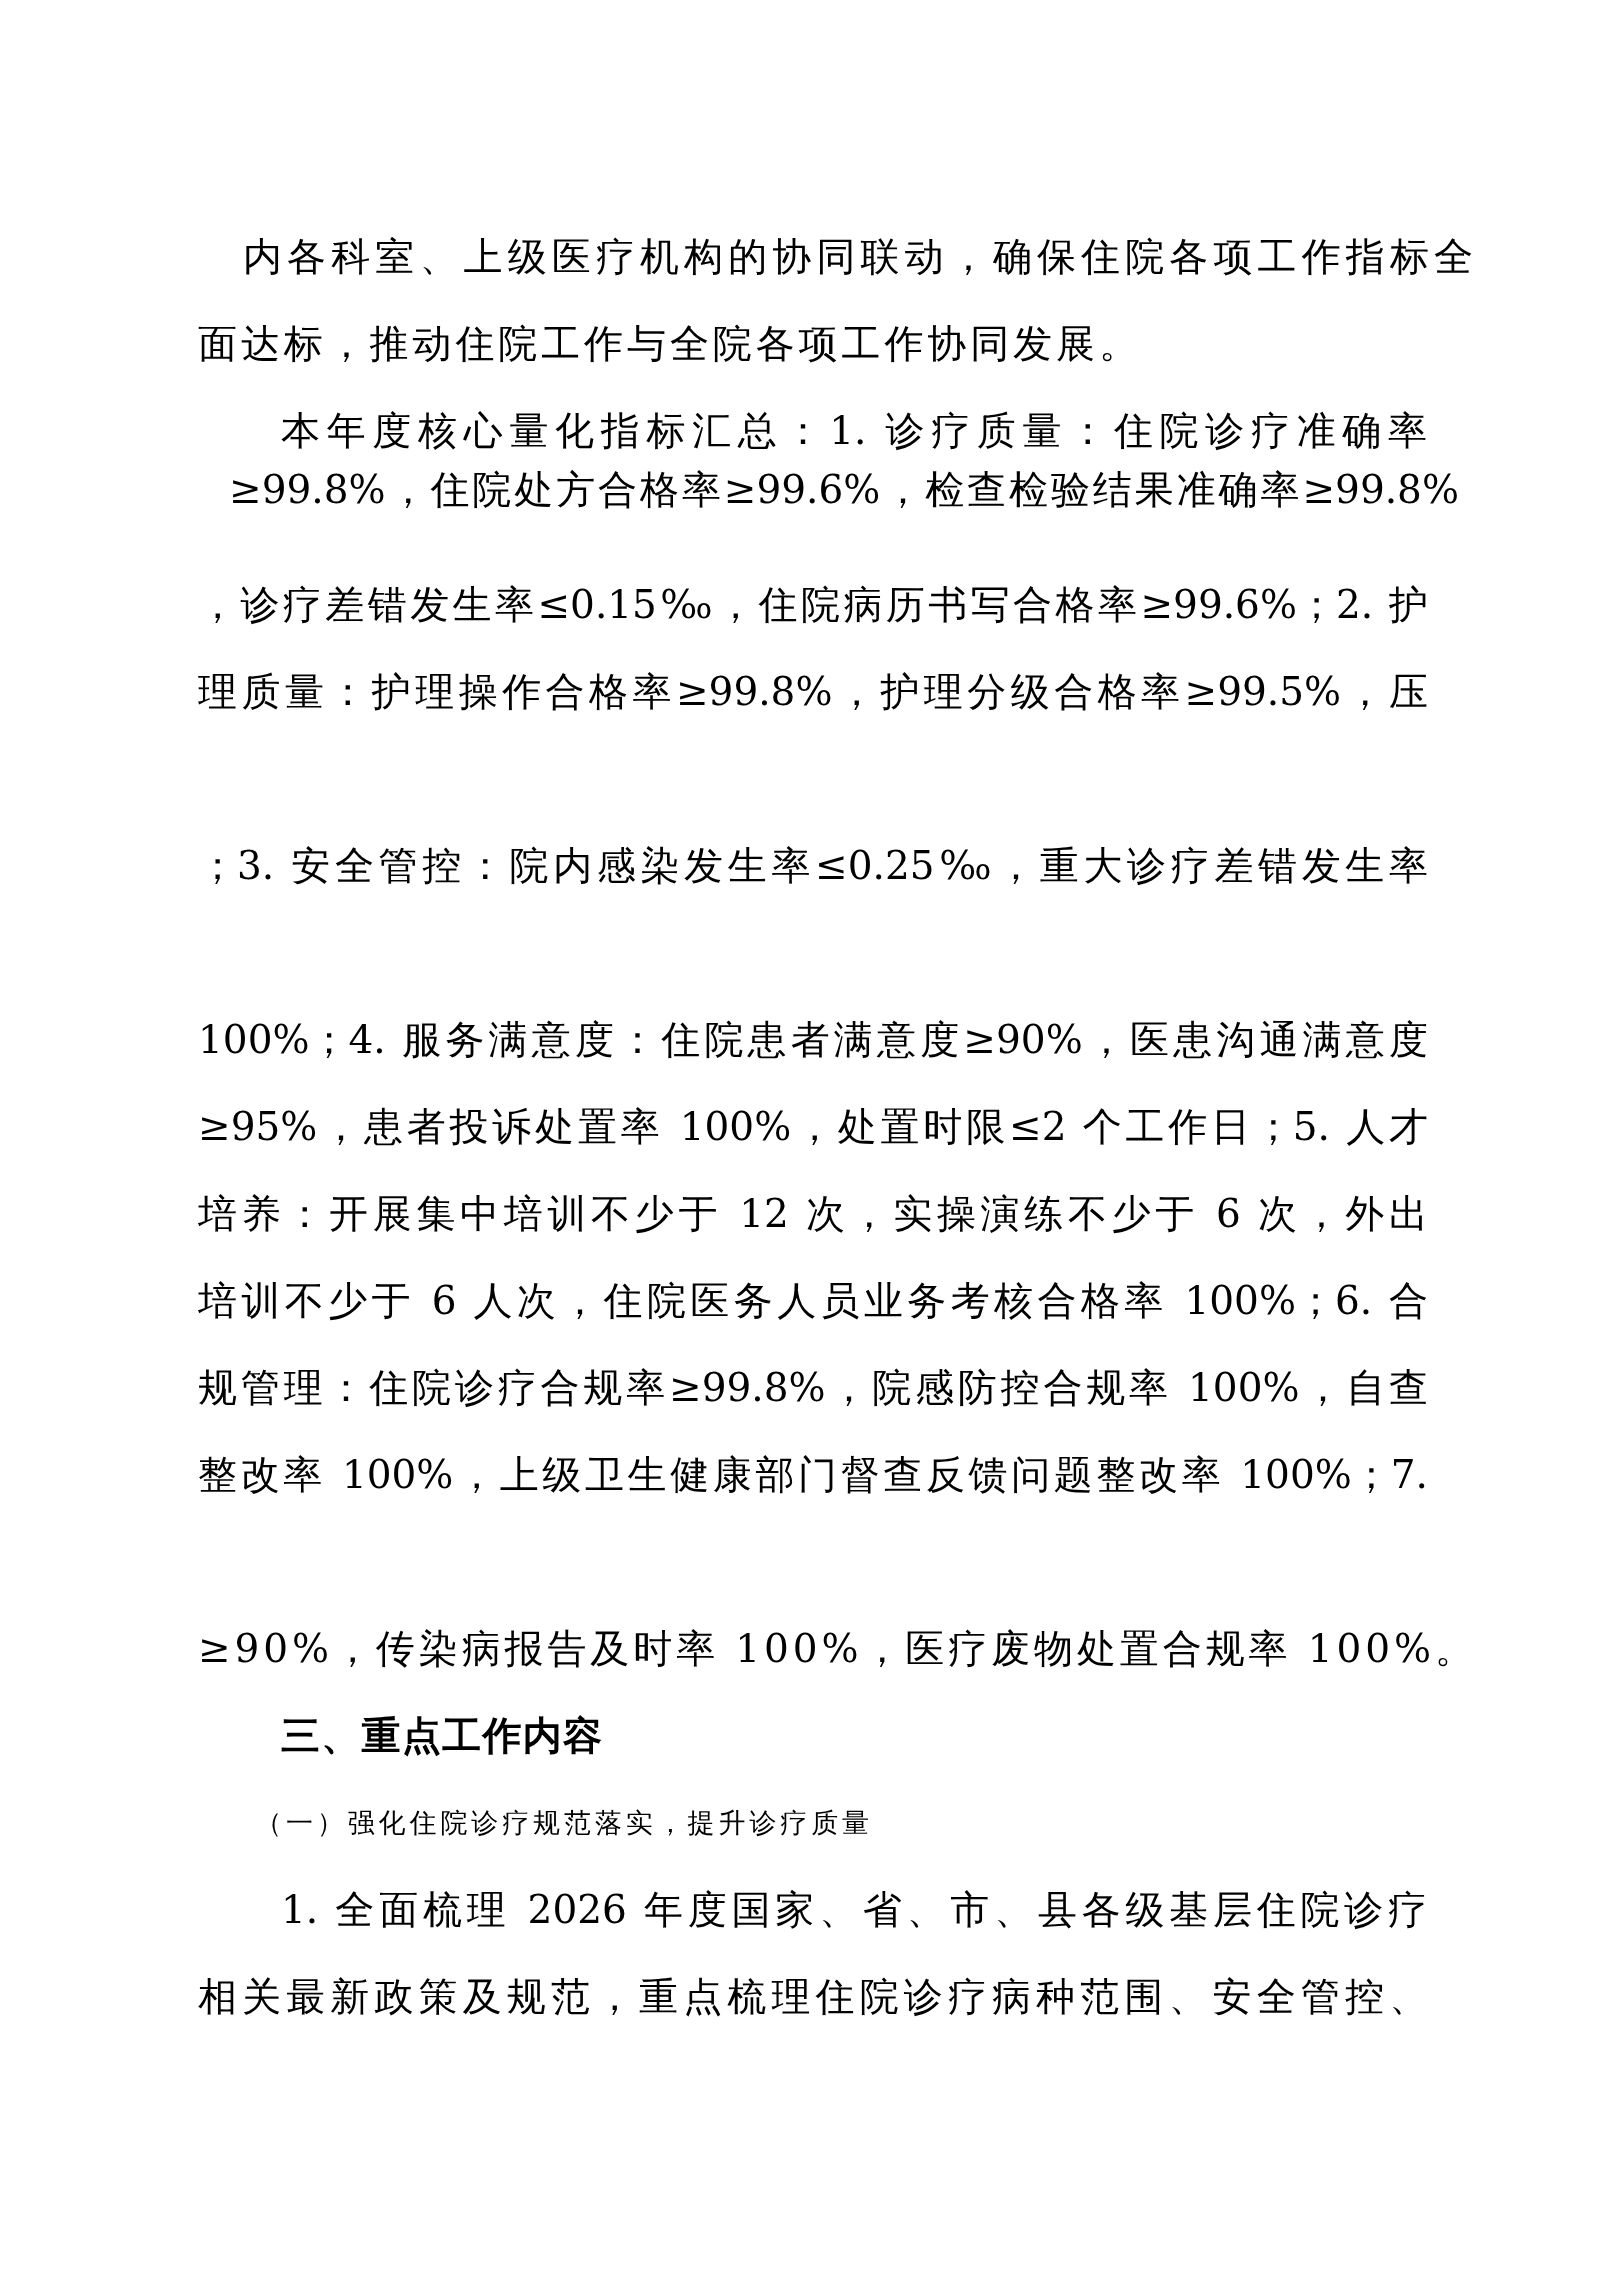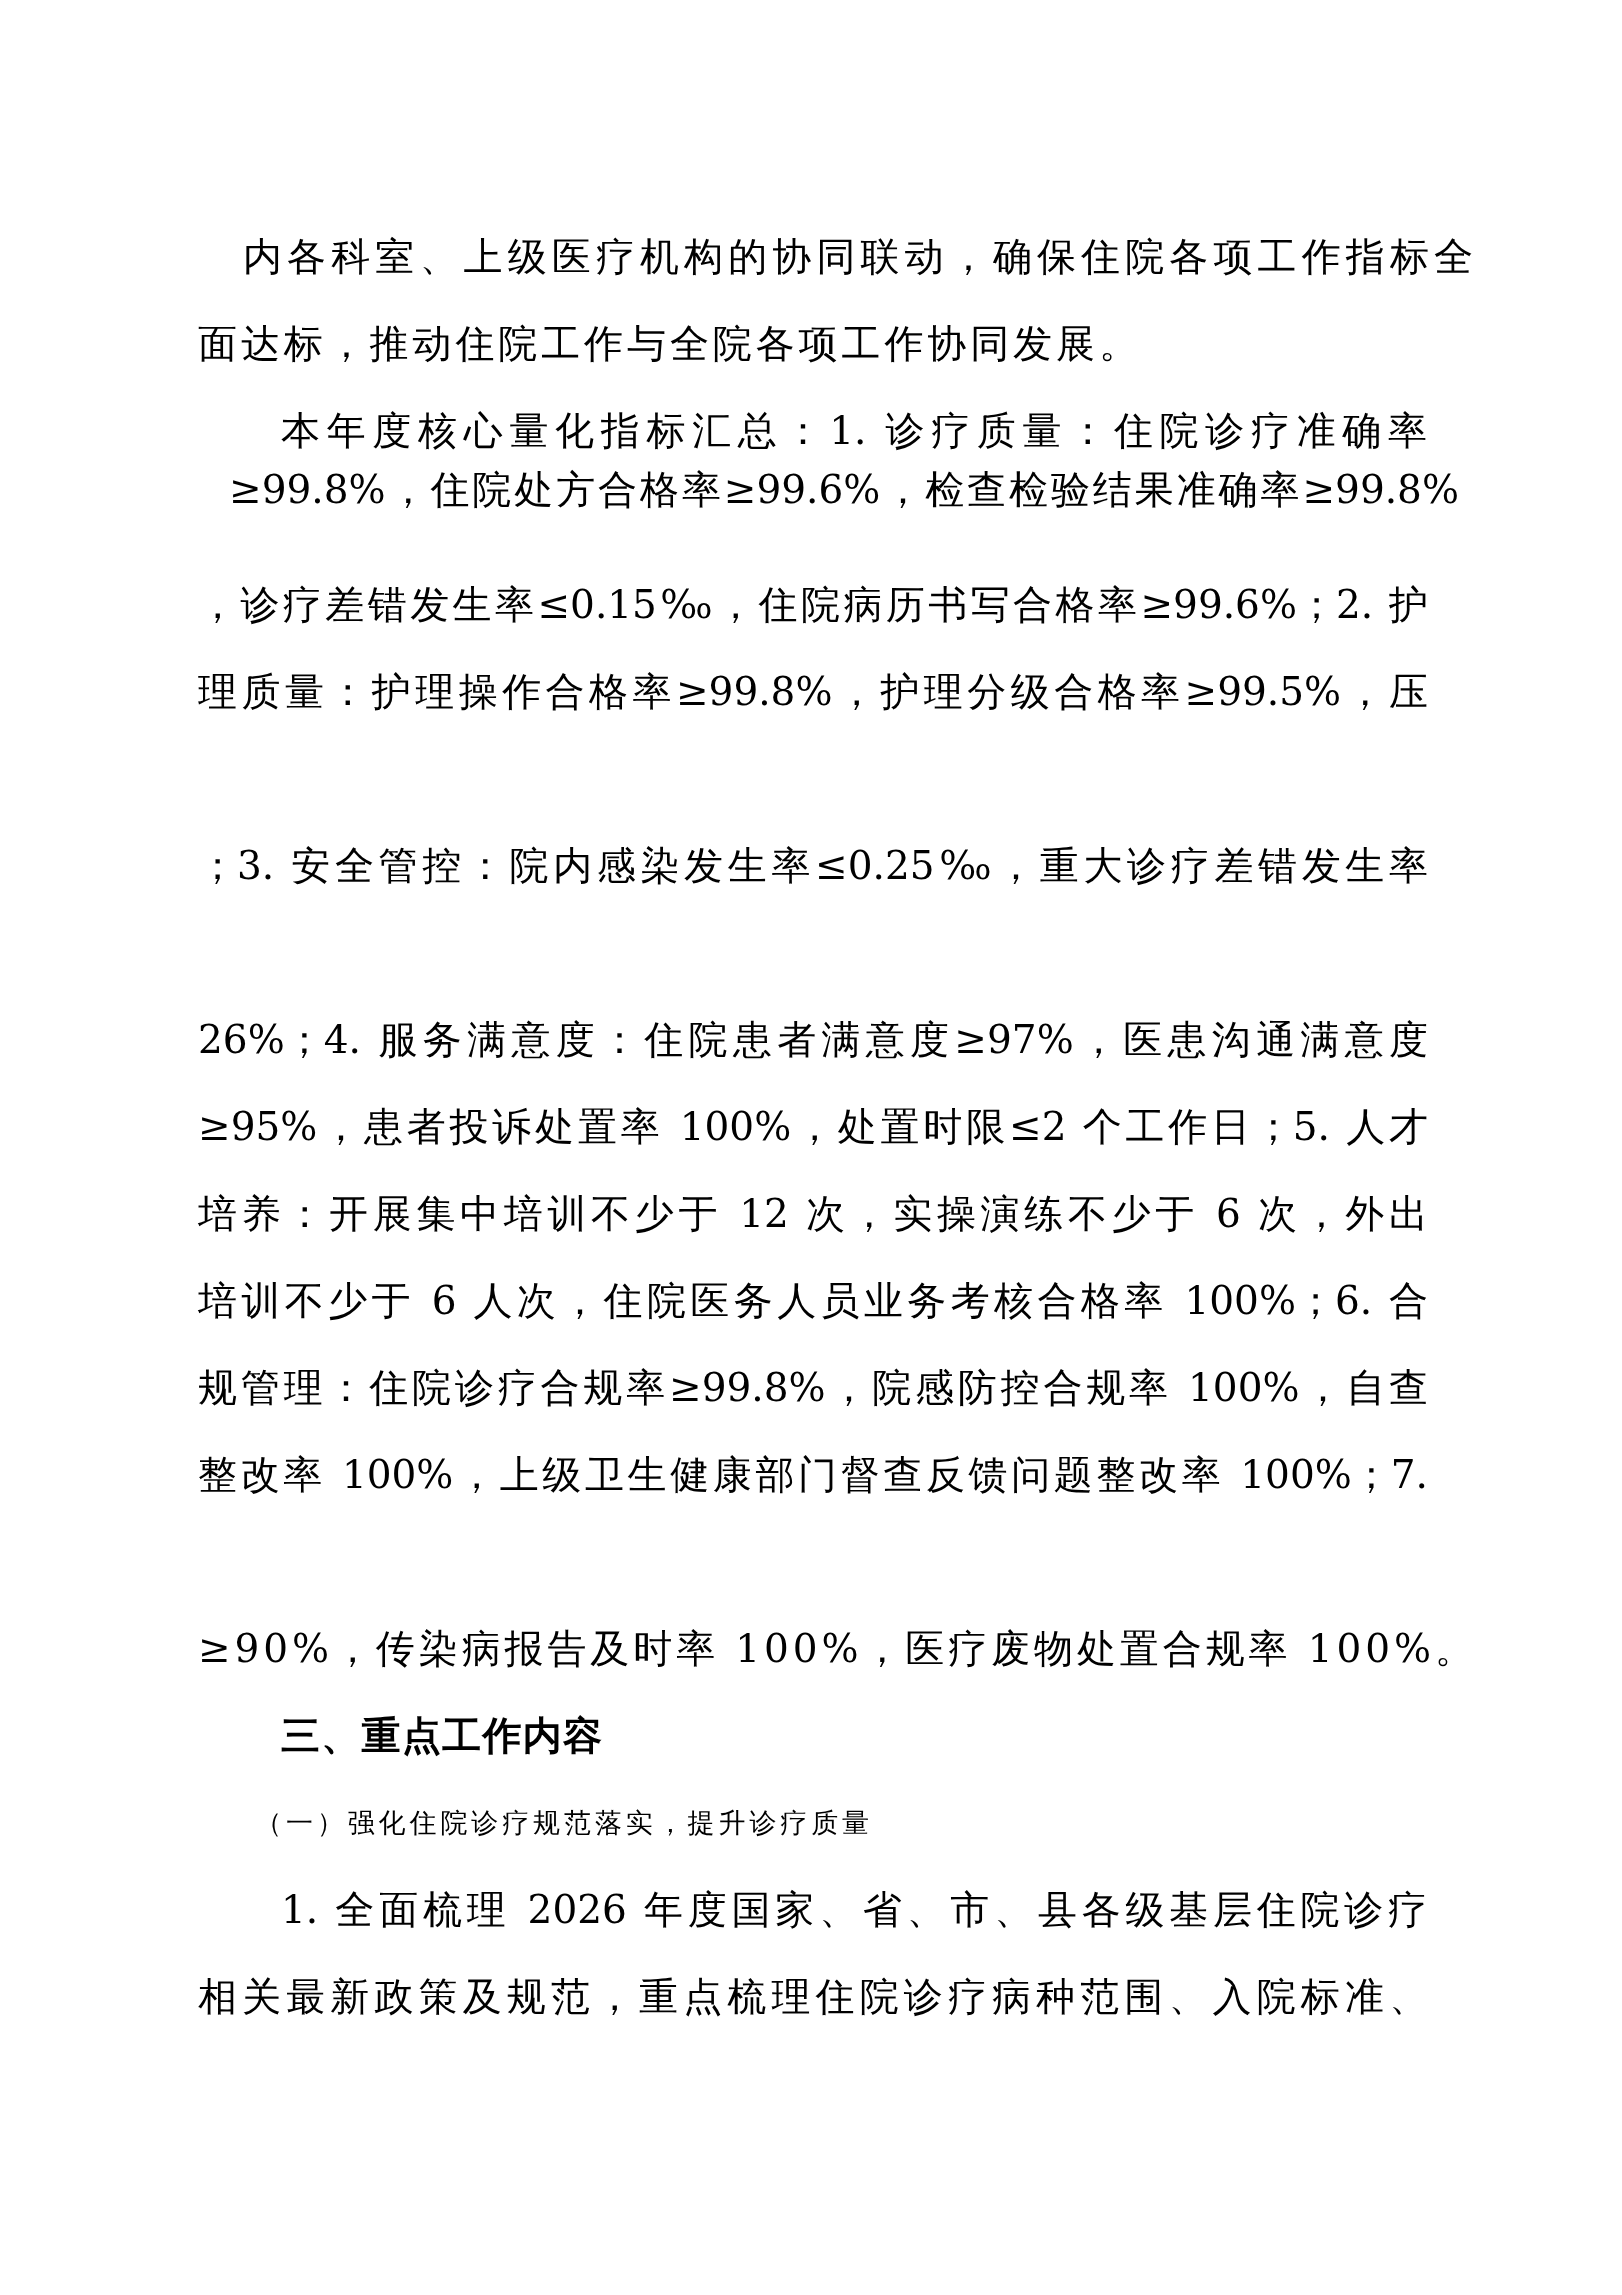--- a/index.html
+++ b/index.html
@@ -66,29 +66,29 @@
 <div class="page">
 
   <div class="line" style="top:213px;margin-left:45px;">内各科室、上级医疗机构的协同联动，确保住院各项工作指标全</div>
   <div class="line last" style="top:300px;">面达标，推动住院工作与全院各项工作协同发展。</div>
 
   <div class="line" style="top:387px; left:281px; width:1146px;">本年度核心量化指标汇总：1. 诊疗质量：住院诊疗准确率</div>
   <div class="line" style="top:446px;margin-left:31px;">≥99.8%，住院处方合格率≥99.6%，检查检验结果准确率≥99.8%</div>
   <div class="line" style="top:561px;">，诊疗差错发生率≤0.15‰，住院病历书写合格率≥99.6%；2. 护</div>
   <div class="line" style="top:648px;">理质量：护理操作合格率≥99.8%，护理分级合格率≥99.5%，压</div>
   <div class="line" style="top:822px;">；3. 安全管控：院内感染发生率≤0.25‰，重大诊疗差错发生率</div>
-  <div class="line" style="top:996px;">26%；4. 服务满意度：住院患者满意度≥97%，医患沟通满意度</div>
+  <div class="line" style="top:996px;">100%；4. 服务满意度：住院患者满意度≥90%，医患沟通满意度</div>
   <div class="line" style="top:1083px;">≥95%，患者投诉处置率 100%，处置时限≤2 个工作日；5. 人才</div>
   <div class="line" style="top:1170px;">培养：开展集中培训不少于 12 次，实操演练不少于 6 次，外出</div>
   <div class="line" style="top:1257px;">培训不少于 6 人次，住院医务人员业务考核合格率 100%；6. 合</div>
   <div class="line" style="top:1344px;">规管理：住院诊疗合规率≥99.8%，院感防控合规率 100%，自查</div>
   <div class="line" style="top:1431px;">整改率 100%，上级卫生健康部门督查反馈问题整改率 100%；7.</div>
   <div class="line last" style="top:1605px;">≥90%，传染病报告及时率 100%，医疗废物处置合规率 100%。</div>
 
   <div class="heading" style="top:1692px;">三、重点工作内容</div>
 
   <div class="subheading" style="top:1779px;">（一）强化住院诊疗规范落实，提升诊疗质量</div>
 
   <div class="line" style="top:1866px; left:281px; width:1146px;">1. 全面梳理 2026 年度国家、省、市、县各级基层住院诊疗</div>
-  <div class="line" style="top:1953px;">相关最新政策及规范，重点梳理住院诊疗病种范围、入院标准、</div>
+  <div class="line" style="top:1953px;">相关最新政策及规范，重点梳理住院诊疗病种范围、安全管控、</div>
 
 </div>
 
 
 </body></html>

